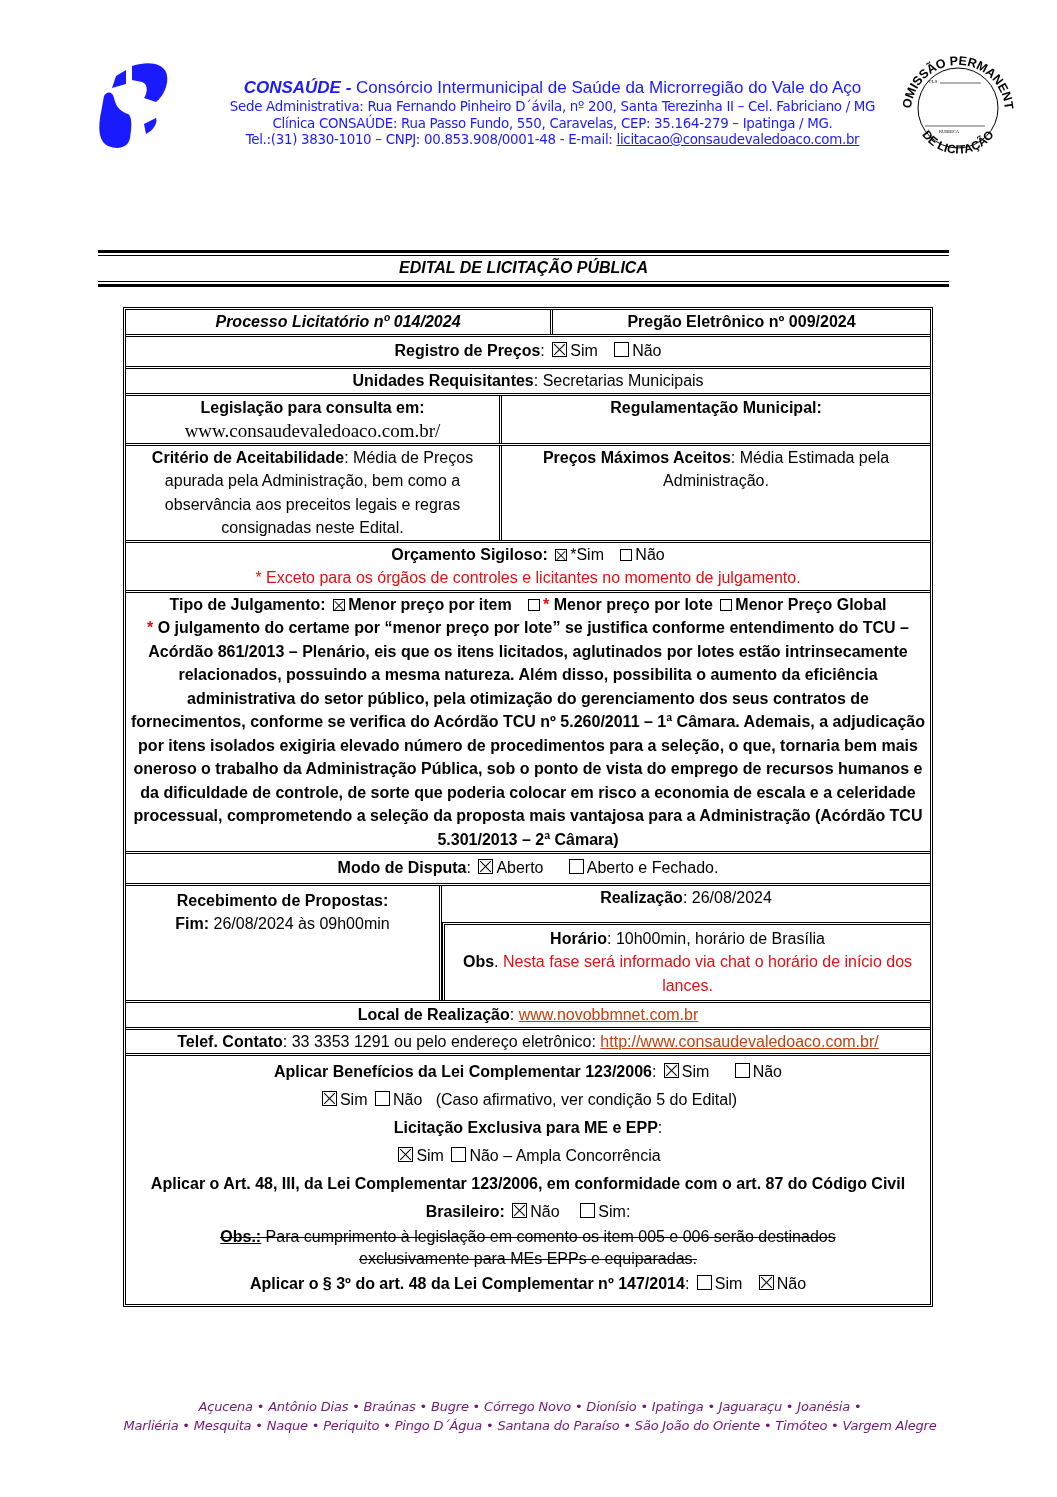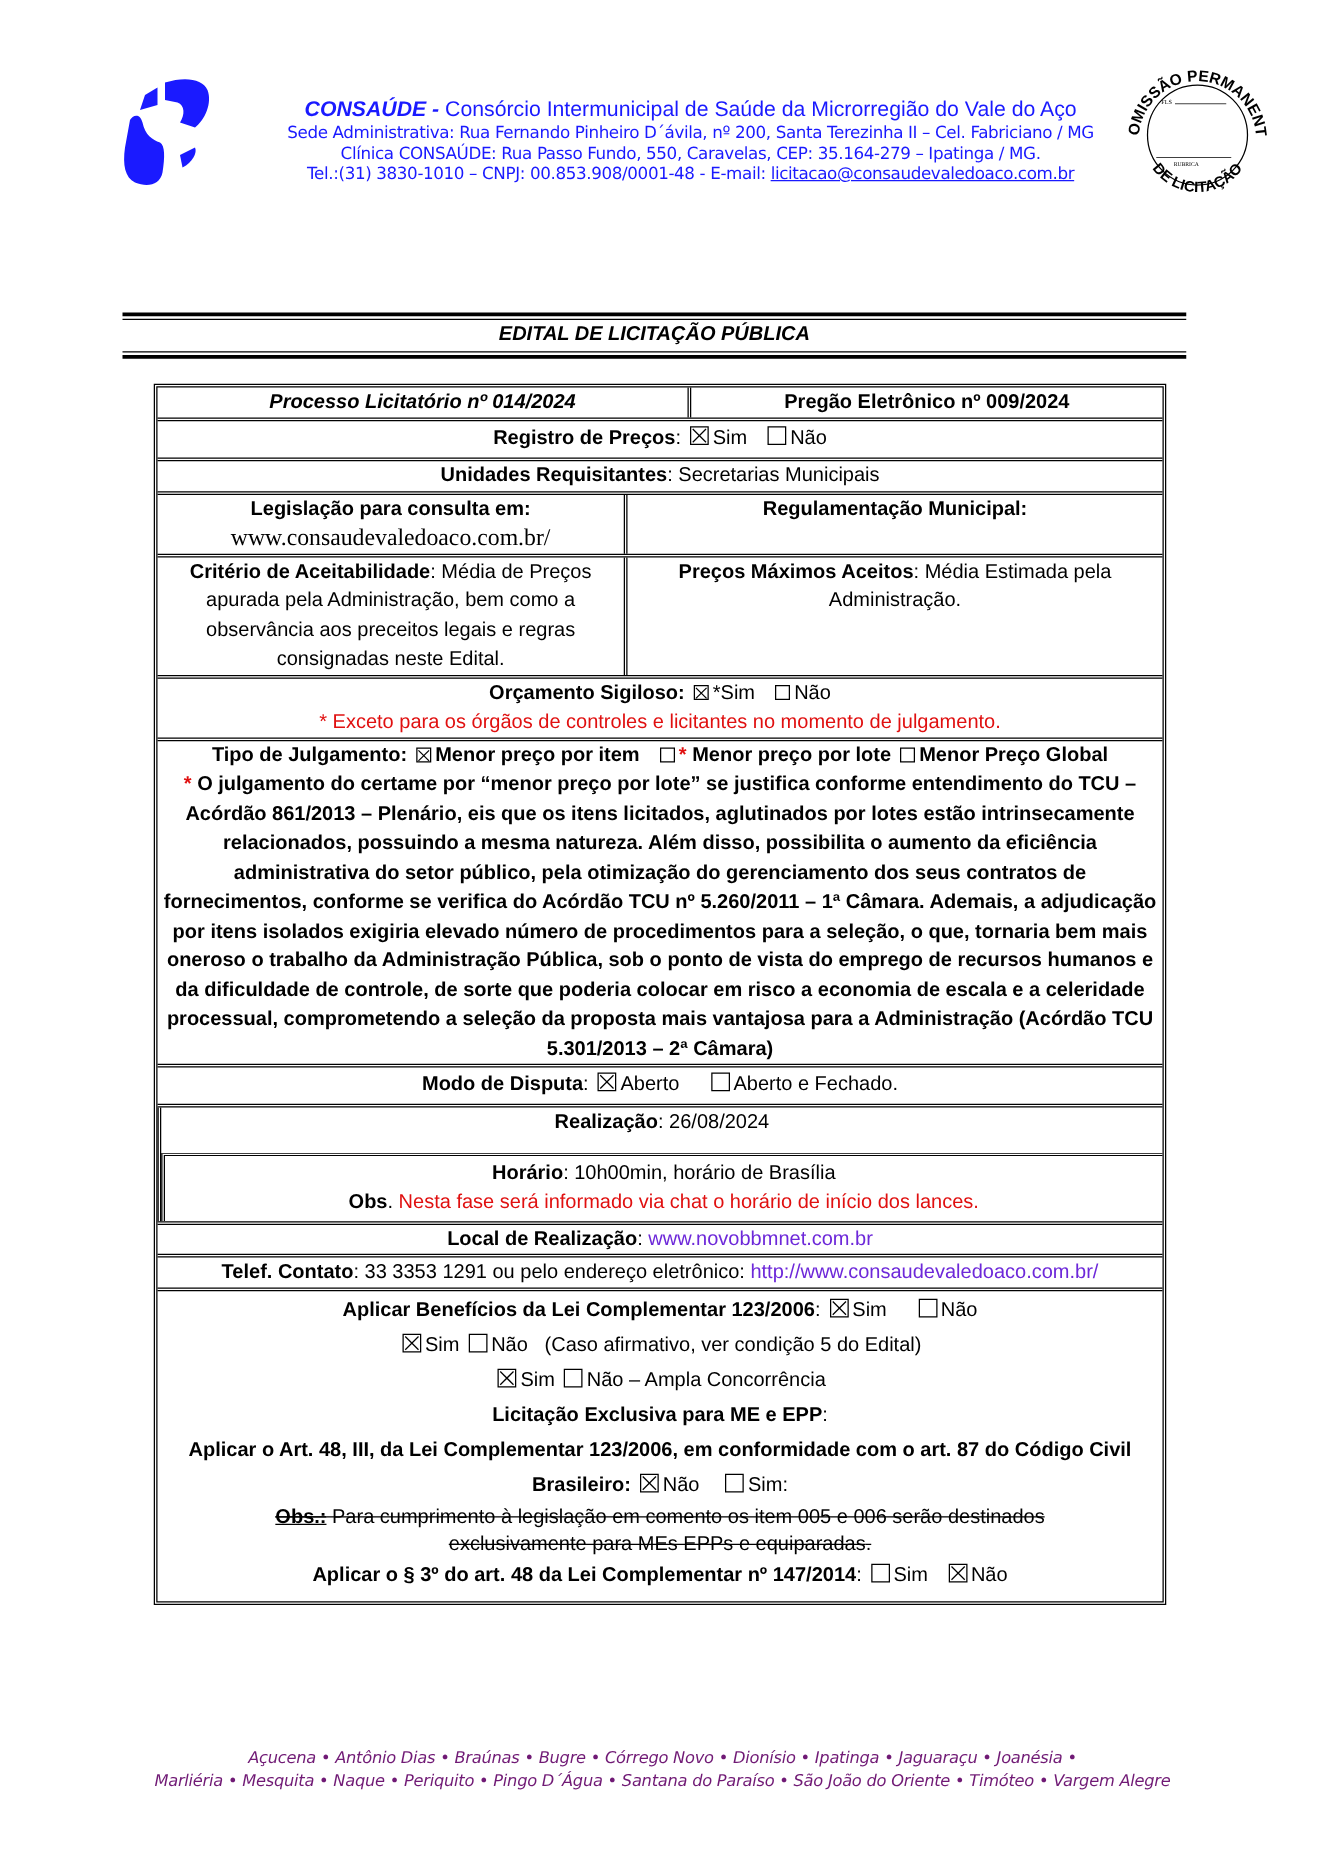--- a/index.html
+++ b/index.html
@@ -24,21 +24,21 @@
                 font-weight:bold; font-style:italic; font-size:16px; }
 
   
   #form { left:123px; top:307px; width:810px; border:3px double #000; box-sizing:border-box; }
   .row { display:flex; border-top:3px double #000; }
   .row:first-child { border-top:none; }
   .cell { flex:1; text-align:center; font-size:16px; line-height:23.5px; padding:0 6px; box-sizing:border-box; }
   .cell + .cell { border-left:3px double #000; }
   .bold { font-weight:bold; }
   .red { color:#e01010; }
-  .link { color:#6d28d9; }
+  .link { color:#c2410c; text-decoration:underline; }
   .serif { font-family:"Liberation Serif", serif; font-size:19px; }
   .box { display:inline-block; width:13px; height:13px; border:1px solid #000;
          vertical-align:-1px; position:relative; margin:0 3px; }
   .box.checked::before, .box.checked::after { content:""; position:absolute; left:-1px; top:6px;
          width:15px; border-top:1px solid #000; }
   .box.checked::before { transform:rotate(45deg); }
   .box.checked::after { transform:rotate(-45deg); }
   .box.small { width:10px; height:10px; }
   .box.small.checked::before, .box.small.checked::after { width:12px; top:5px; }
   .strike { text-decoration:line-through; }
@@ -165,20 +165,24 @@
 
   <div class="row">
     <div class="cell" style="padding:2px 0 3px;">
       <b>Modo de Disputa</b>:
       <span class="box checked"></span><span>Aberto</span>
       &nbsp;&nbsp;&nbsp;&nbsp;<span class="box"></span><span>Aberto e Fechado.</span>
     </div>
   </div>
 
   <div class="row">
+    <div class="cell" style="flex:0 0 313px; padding-top:3px;">
+      <div class="bold">Recebimento de Propostas:</div>
+      <div><b>Fim:</b> <span>26/08/2024 às 09h00min</span></div>
+    </div>
     <div class="sub-col" style="flex:1; border-left:3px double #000;">
       <div class="cell" style="height:36px;">
         <b>Realização</b>: <span>26/08/2024</span>
       </div>
       <div class="cell" style="border-top:3px double #000; padding:2px 8px 3px;">
         <div><b>Horário</b>: <span>10h00min, horário de Brasília</span></div>
         <div><b>Obs</b>. <span class="red">Nesta fase será informado via chat o horário de início dos lances.</span></div>
       </div>
     </div>
   </div>
@@ -200,25 +204,25 @@
       <div>
         <b>Aplicar Benefícios da Lei Complementar 123/2006</b>:
         <span class="box checked"></span><span>Sim</span>
         &nbsp;&nbsp;&nbsp;&nbsp;<span class="box"></span><span>Não</span>
       </div>
       <div>
         <span class="box checked"></span><span>Sim</span>
         <span class="box"></span><span>Não</span>
         &nbsp;&nbsp;<span>(Caso afirmativo, ver condição 5 do Edital)</span>
       </div>
+      <div><b>Licitação  Exclusiva para ME e EPP</b>:</div>
       <div>
         <span class="box checked"></span><span>Sim</span>
         <span class="box"></span><span>Não – Ampla Concorrência</span>
       </div>
-      <div><b>Licitação  Exclusiva para ME e EPP</b>:</div>
       <div>
         <b>Aplicar o Art. 48, III, da Lei Complementar 123/2006, em conformidade com o art. 87 do Código Civil Brasileiro:</b>
         <span class="box checked"></span><span>Não</span>
         &nbsp;&nbsp;&nbsp;<span class="box"></span><span>Sim:</span>
       </div>
       <div class="strike" style="line-height:22px; padding:0 40px;">
         <b style="text-decoration:underline line-through;">Obs.:</b><span> Para cumprimento à legislação em comento os item 005 e 006 serão destinados exclusivamente para MEs EPPs e equiparadas</span>.
       </div>
       <div>
         <b>Aplicar o § 3º do art. 48 da Lei Complementar nº 147/2014</b>:

